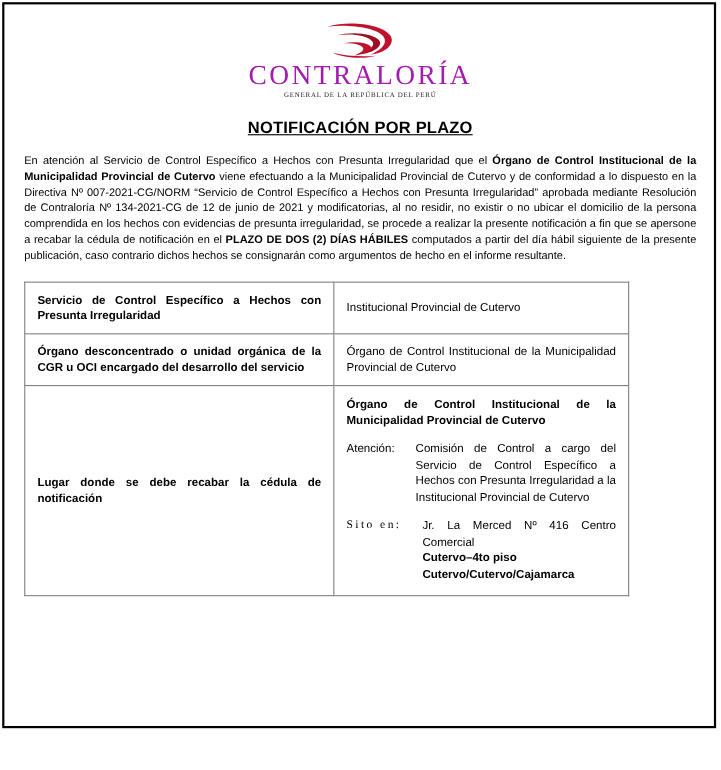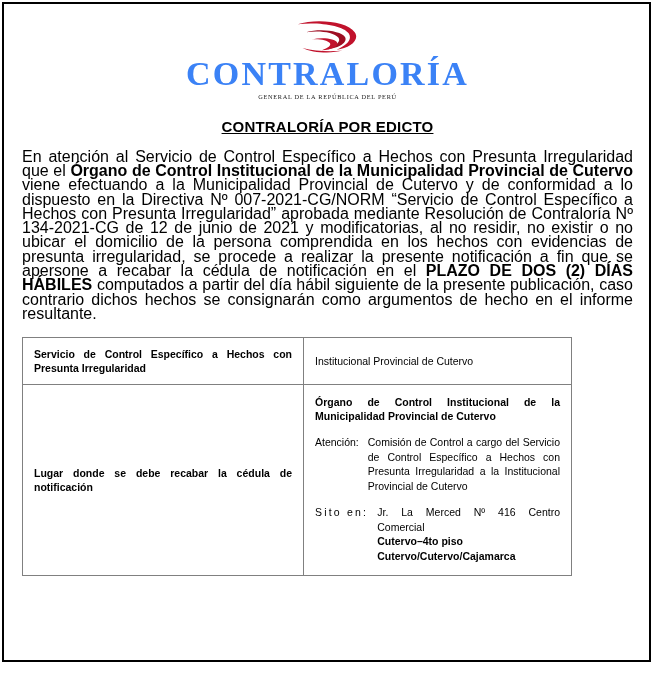--- a/index.html
+++ b/index.html
@@ -43,24 +43,24 @@
     padding-top: 20px;
   }
   .logo-mark {
     width: 74px;
     height: 34px;
     margin: 0 auto 2px auto;
     display: block;
   }
   .logo-word {
     font-family: "Liberation Serif", serif;
-    font-size: 34px;
+    font-size: 25px;
     letter-spacing: 2.2px;
-    font-weight: 700;
-    color: #3b82f6;
+    font-weight: 400;
+    color: #a21caf;
     line-height: 1.05;
   }
   .logo-sub {
     font-family: "Liberation Serif", serif;
     font-size: 6.3px;
     letter-spacing: 0.7px;
     color: #1a1a1a;
     margin-top: 1px;
   }
 
@@ -70,21 +70,21 @@
     font-size: 15px;
     font-weight: bold;
     text-decoration: underline;
     margin-top: 18px;
     letter-spacing: 0.2px;
   }
 
   
   .intro {
     margin-top: 15px;
-    font-size: 16px;
+    font-size: 10px;
     line-height: 14.3px;
     text-align: justify;
     color: #000;
   }
   .intro b { font-weight: bold; }
 
   
   .tbl {
     margin-top: 16px;
     width: 550px;
@@ -115,28 +115,30 @@
 
   .blk-title {
     font-weight: bold;
     line-height: 14px;
     text-align: justify;
     text-align-last: left;
   }
   .kv {
     display: flex;
     margin-top: 12px;
+    gap: 10px;
   }
   .kv .k {
     flex: 0 0 auto;
     white-space: nowrap;
     padding-right: 9px;
   }
   .kv .k.spaced {
     letter-spacing: 2.2px;
+    font-family: Liberation Serif, serif;
   }
   .kv .v {
     flex: 1 1 auto;
     text-align: justify;
     text-align-last: left;
     line-height: 14.5px;
   }
   .kv .v .tail { text-align: right; font-weight: bold; }
   .nowrapline { display: block; }
 </style>
@@ -152,29 +154,33 @@
       <svg class="logo-mark" viewBox="0 0 120 56" aria-hidden="true">
         <path d="M10 7 C42 -3, 92 3, 104 20 C113 33, 96 47, 74 49 C90 42, 101 32, 94 22 C85 9, 44 3, 10 7 Z" fill="#C1122C"></path>
         <path d="M24 20 C48 13, 82 18, 88 28 C93 37, 78 46, 60 48 C74 42, 82 35, 77 29 C70 20, 46 17, 24 20 Z" fill="#9E0E22"></path>
         <path d="M33 32 C52 28, 72 31, 75 37 C78 43, 66 49, 50 50 C60 46, 66 42, 63 38 C59 33, 46 31, 33 32 Z" fill="#C1122C"></path>
         <path d="M18 46 C34 54, 66 56, 84 50 C66 53, 38 51, 18 46 Z" fill="#C1122C"></path>
       </svg>
       <div class="logo-word">CONTRALORÍA</div>
       <div class="logo-sub">GENERAL DE LA REPÚBLICA DEL PERÚ</div>
     </div>
 
-    <div class="doc-title">CONTRALORÍA POR EDICTO</div>
+    <div class="doc-title">NOTIFICACIÓN POR PLAZO</div>
 
     <p class="intro"><span>En atención al Servicio de Control Específico a Hechos con Presunta Irregularidad que el </span><b>Órgano de Control Institucional de la Municipalidad Provincial de Cutervo</b><span> viene efectuando a la Municipalidad Provincial de Cutervo y de conformidad a lo dispuesto en la Directiva Nº 007-2021-CG/NORM “Servicio de Control Específico a Hechos con Presunta Irregularidad” aprobada mediante Resolución de Contraloría Nº 134-2021-CG de 12 de junio de 2021 y modificatorias, al no residir, no existir o no ubicar el domicilio de la persona comprendida en los hechos con evidencias de presunta irregularidad, se procede a realizar la presente notificación a fin que se apersone a recabar la cédula de notificación en el </span><b>PLAZO DE DOS (2) DÍAS HÁBILES</b><span> computados a partir del día hábil siguiente de la presente publicación, caso contrario dichos hechos se consignarán como argumentos de hecho en el informe resultante.</span></p>
 
     <table class="tbl">
       <tbody>
         <tr>
           <td class="label label-mid">Servicio de Control Específico a Hechos con Presunta Irregularidad</td>
           <td class="value">Institucional Provincial de Cutervo</td>
+        </tr>
+        <tr>
+          <td class="label label-mid">Órgano desconcentrado o unidad orgánica de la CGR u OCI encargado del desarrollo del servicio</td>
+          <td class="value">Órgano de Control Institucional de la Municipalidad Provincial de Cutervo</td>
         </tr>
         <tr>
           <td class="label label-mid">Lugar donde se debe recabar la cédula de notificación</td>
           <td class="value value-top">
             <div class="blk-title">Órgano de Control Institucional de la Municipalidad Provincial de Cutervo</div>
 
             <div class="kv">
               <div class="k">Atención:</div>
               <div class="v">Comisión de Control a cargo del Servicio de Control Específico a Hechos con Presunta Irregularidad a la Institucional Provincial de Cutervo</div>
             </div>

